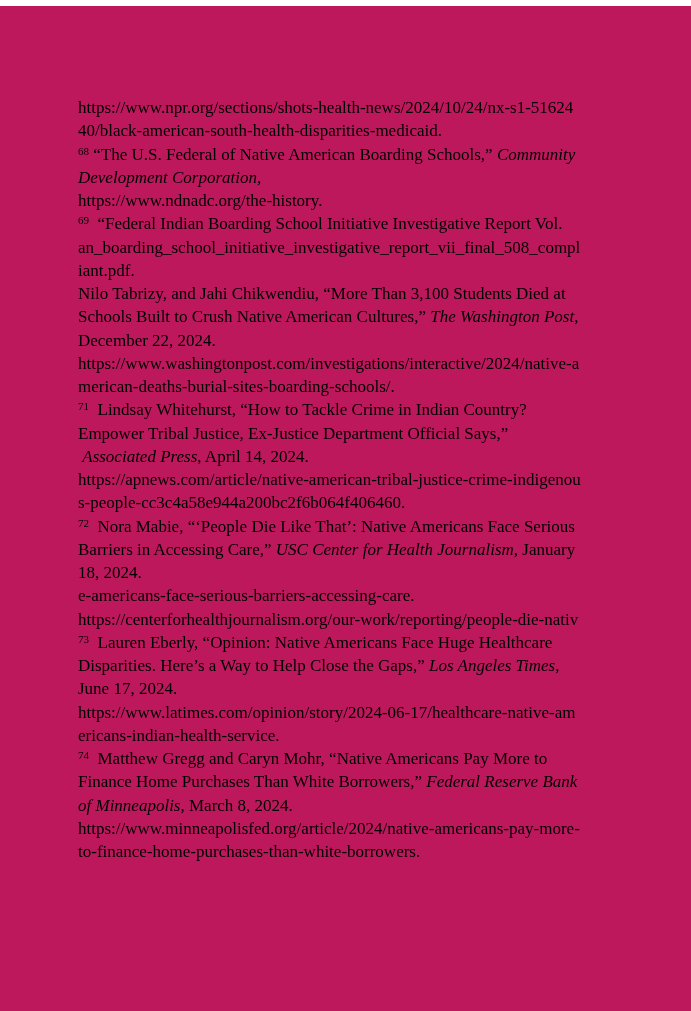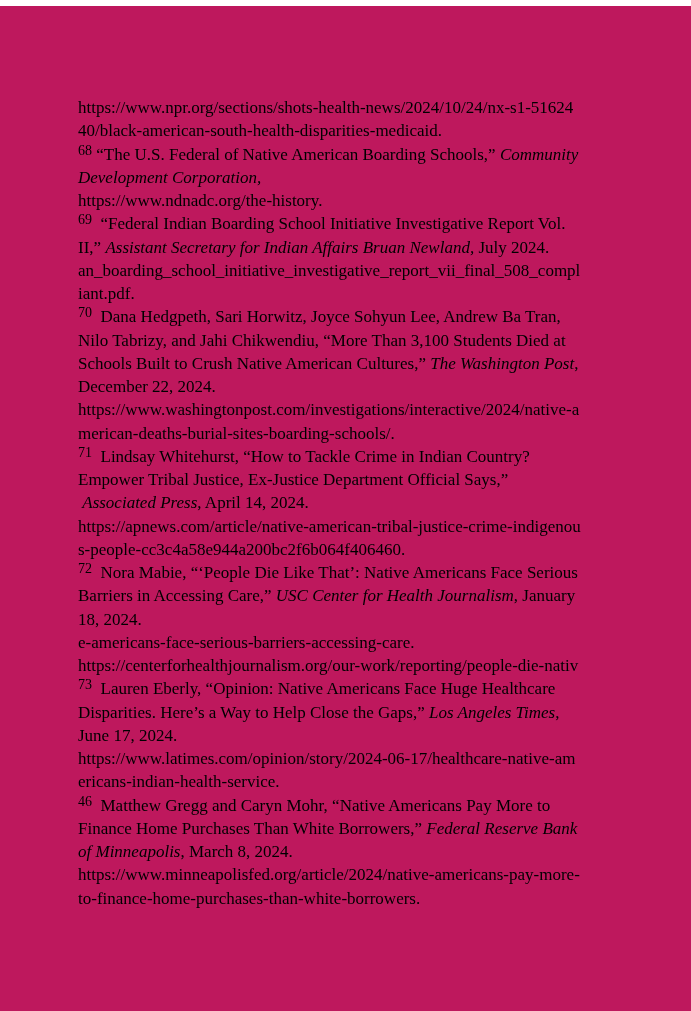--- a/index.html
+++ b/index.html
@@ -26,59 +26,57 @@
   .line {
     white-space: pre;
     font-size: 17px;
     line-height: 23.25px;
     height: 23.25px;
     color: #000000;
   }
   .plain { font-style: normal; }
   .italic { font-style: italic; }
   .sup {
-    font-size: 14px;
+    font-size: 11px;
     position: relative;
     top: -5px;
   }
 </style>
 </head>
 <body>
 
 <div class="page">
   <div class="doc">
       <div class="line"><span class="plain">https://www.npr.org/sections/shots-health-news/2024/10/24/nx-s1-51624</span></div>
       <div class="line"><span class="plain">40/black-american-south-health-disparities-medicaid.</span></div>
       <div class="line"><span class="sup">68</span><span class="plain"> “The U.S. Federal of Native American Boarding Schools,” </span><span class="italic">Community</span></div>
       <div class="line"><span class="italic">Development Corporation,</span></div>
       <div class="line"><span class="plain">https://www.ndnadc.org/the-history.</span></div>
       <div class="line"><span class="sup">69</span><span class="plain">  “Federal Indian Boarding School Initiative Investigative Report Vol.</span></div>
-      <div class="line"><span class="plain">II,” </span><span class="italic">Assistant Secretary for Indian Affairs Bruan Newland,</span><span class="plain"> July 2024.</span></div>
       <div class="line"><span class="plain">an_boarding_school_initiative_investigative_report_vii_final_508_compl</span></div>
       <div class="line"><span class="plain">iant.pdf.</span></div>
-      <div class="line"><span class="sup">70</span><span class="plain">  Dana Hedgpeth, Sari Horwitz, Joyce Sohyun Lee, Andrew Ba Tran,</span></div>
       <div class="line"><span class="plain">Nilo Tabrizy, and Jahi Chikwendiu, “More Than 3,100 Students Died at</span></div>
       <div class="line"><span class="plain">Schools Built to Crush Native American Cultures,” </span><span class="italic">The Washington Post</span><span class="plain">,</span></div>
       <div class="line"><span class="plain">December 22, 2024.</span></div>
       <div class="line"><span class="plain">https://www.washingtonpost.com/investigations/interactive/2024/native-a</span></div>
       <div class="line"><span class="plain">merican-deaths-burial-sites-boarding-schools/.</span></div>
       <div class="line"><span class="sup">71</span><span class="plain">  Lindsay Whitehurst, “How to Tackle Crime in Indian Country?</span></div>
       <div class="line"><span class="plain">Empower Tribal Justice, Ex-Justice Department Official Says,”</span></div>
       <div class="line"><span class="plain"> </span><span class="italic">Associated Press</span><span class="plain">, April 14, 2024.</span></div>
       <div class="line"><span class="plain">https://apnews.com/article/native-american-tribal-justice-crime-indigenou</span></div>
       <div class="line"><span class="plain">s-people-cc3c4a58e944a200bc2f6b064f406460.</span></div>
       <div class="line"><span class="sup">72</span><span class="plain">  Nora Mabie, “‘People Die Like That’: Native Americans Face Serious</span></div>
       <div class="line"><span class="plain">Barriers in Accessing Care,” </span><span class="italic">USC Center for Health Journalism</span><span class="plain">, January</span></div>
       <div class="line"><span class="plain">18, 2024.</span></div>
       <div class="line"><span class="plain">e-americans-face-serious-barriers-accessing-care.</span></div>
       <div class="line"><span class="plain">https://centerforhealthjournalism.org/our-work/reporting/people-die-nativ</span></div>
       <div class="line"><span class="sup">73</span><span class="plain">  Lauren Eberly, “Opinion: Native Americans Face Huge Healthcare</span></div>
       <div class="line"><span class="plain">Disparities. Here’s a Way to Help Close the Gaps,” </span><span class="italic">Los Angeles Times</span><span class="plain">,</span></div>
       <div class="line"><span class="plain">June 17, 2024.</span></div>
       <div class="line"><span class="plain">https://www.latimes.com/opinion/story/2024-06-17/healthcare-native-am</span></div>
       <div class="line"><span class="plain">ericans-indian-health-service.</span></div>
-      <div class="line"><span class="sup">46</span><span class="plain">  Matthew Gregg and Caryn Mohr, “Native Americans Pay More to</span></div>
+      <div class="line"><span class="sup">74</span><span class="plain">  Matthew Gregg and Caryn Mohr, “Native Americans Pay More to</span></div>
       <div class="line"><span class="plain">Finance Home Purchases Than White Borrowers,” </span><span class="italic">Federal Reserve Bank</span></div>
       <div class="line"><span class="italic">of Minneapolis</span><span class="plain">, March 8, 2024.</span></div>
       <div class="line"><span class="plain">https://www.minneapolisfed.org/article/2024/native-americans-pay-more-</span></div>
       <div class="line"><span class="plain">to-finance-home-purchases-than-white-borrowers.</span></div>
     </div>
 </div>
 
 </body></html>

